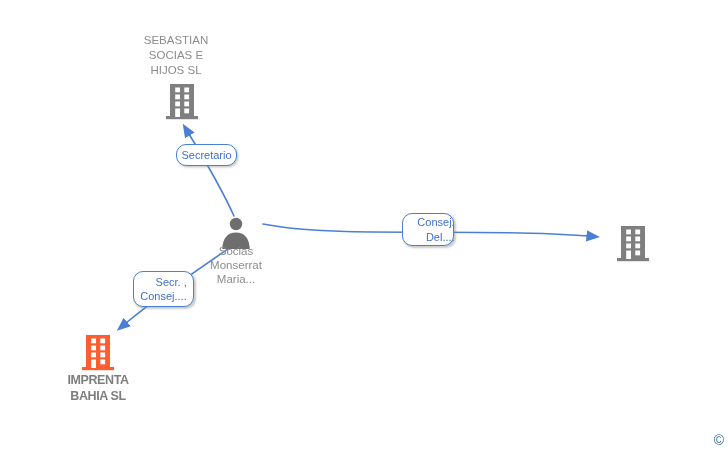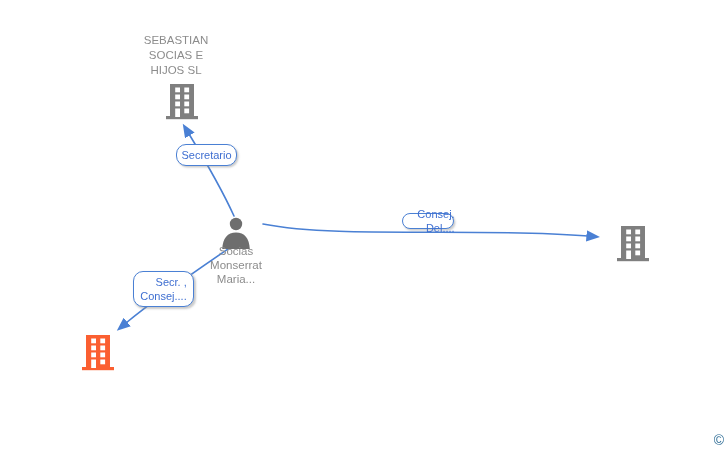--- a/index.html
+++ b/index.html
@@ -165,23 +165,25 @@
         <rect x="21.3" y="5.5" width="4.8" height="4.8"></rect>
         <rect x="12.2" y="12.5" width="4.8" height="4.8"></rect>
         <rect x="21.3" y="12.5" width="4.8" height="4.8"></rect>
         <rect x="12.2" y="19.5" width="4.8" height="4.8"></rect>
         <rect x="21.3" y="19.5" width="4.8" height="4.8"></rect>
         <rect x="21.3" y="26.5" width="4.8" height="4.8"></rect>
         <rect x="12.2" y="26.5" width="4.8" height="8.5"></rect>
       </g>
     </svg>
   </div>
+  <div class="node-label bold-name" style="left:38px; top:373px; width:120px;">IMPRENTA
+BAHIA SL</div>
 
   <div class="edge-label" style="left:176px; top:144px; width:61px; height:22px;">Secretario</div>
-  <div class="edge-label" style="left:402px; top:213px; width:52px; height:16px;padding-left:16px;">Consej.
+  <div class="edge-label" style="left:402px; top:213px; width:52px; height:33px;padding-left:16px;">Consej.
 Del....</div>
   <div class="edge-label" style="left:133px; top:271px; width:61px; height:36px;">Secr. ,
 Consej....</div>
 
   <div id="footer-logo">
     <span class="copyright">©</span>
   </div>
 
 </div>
 

